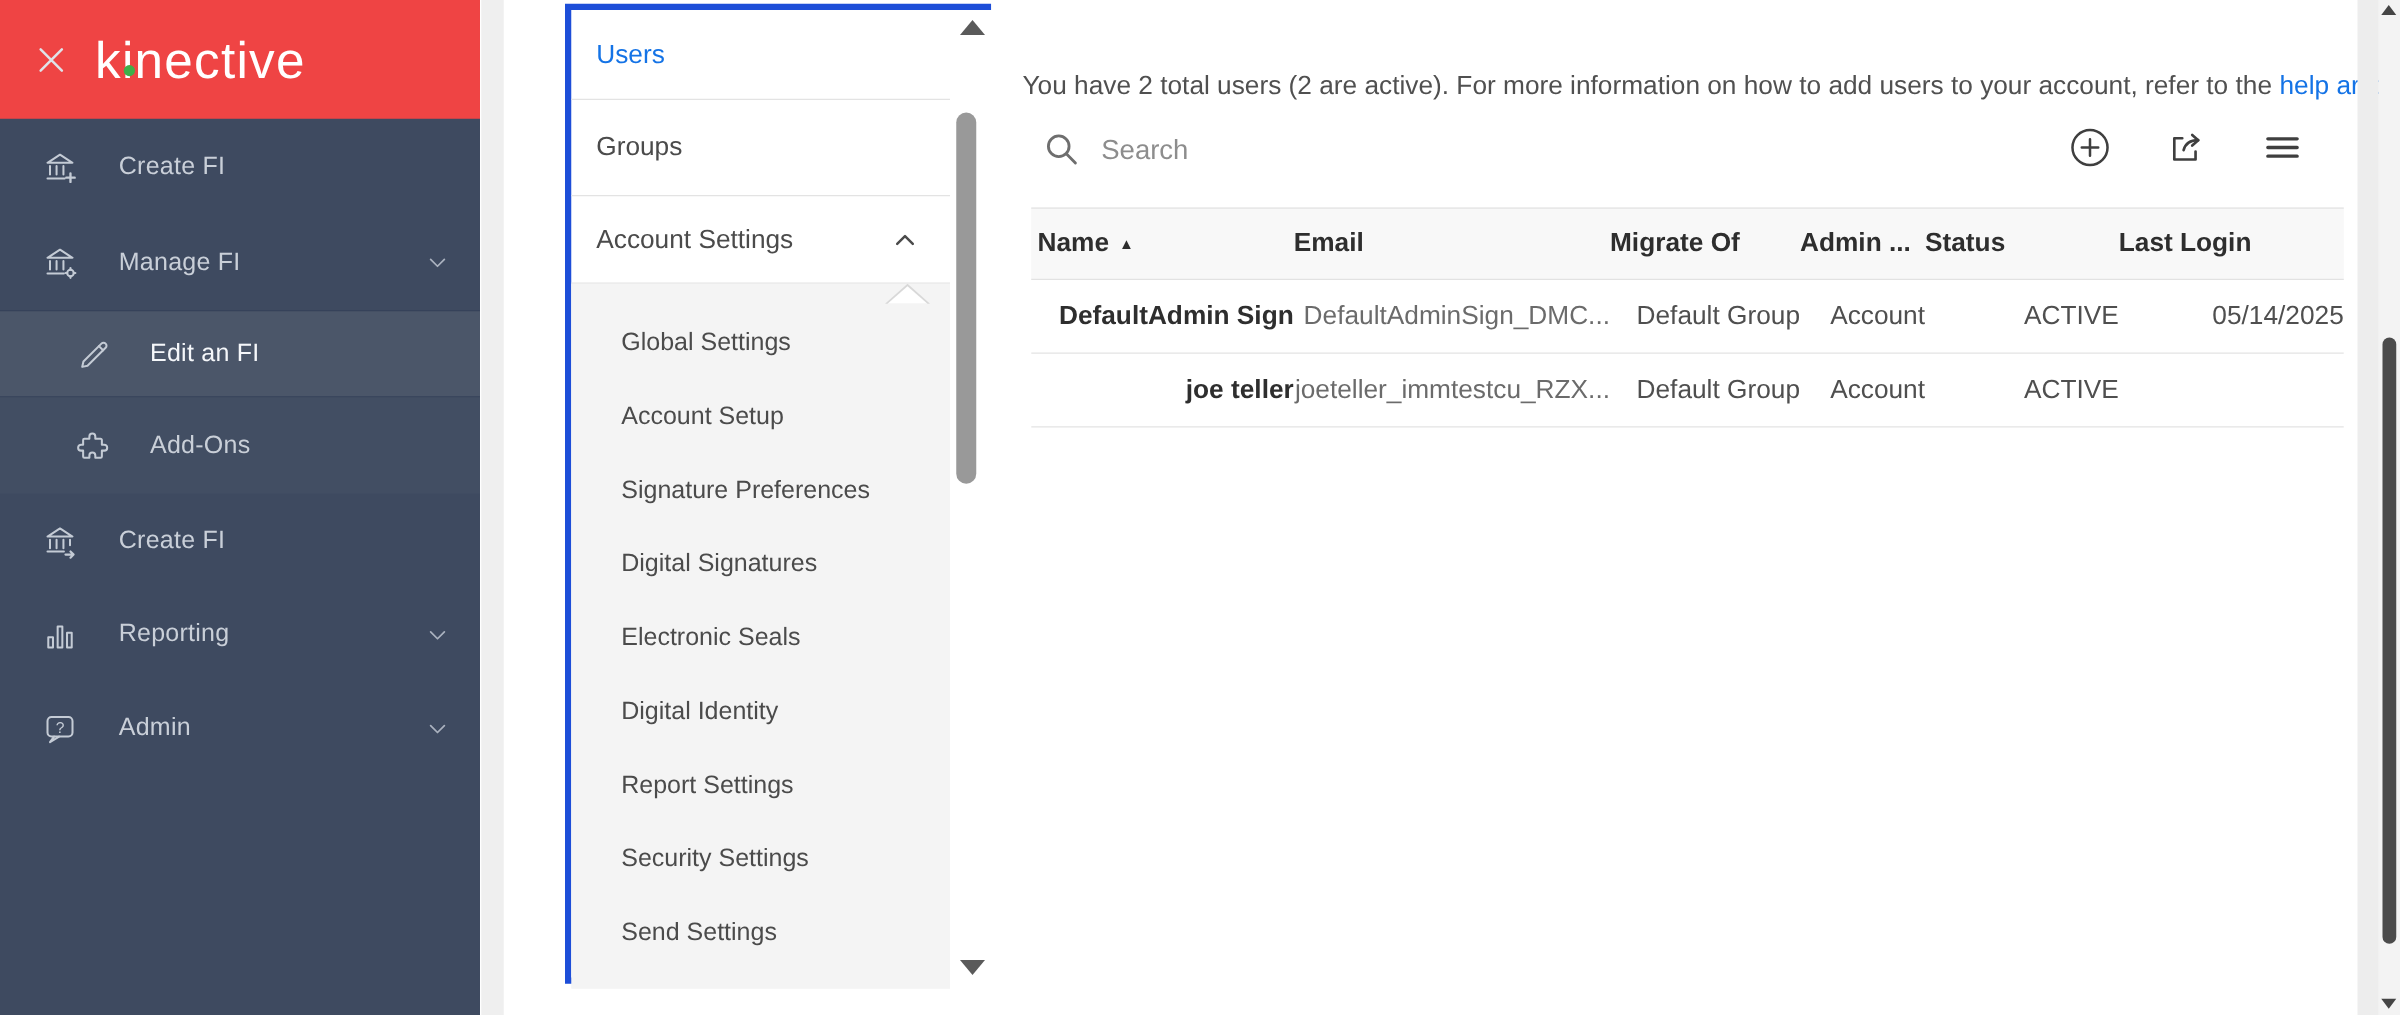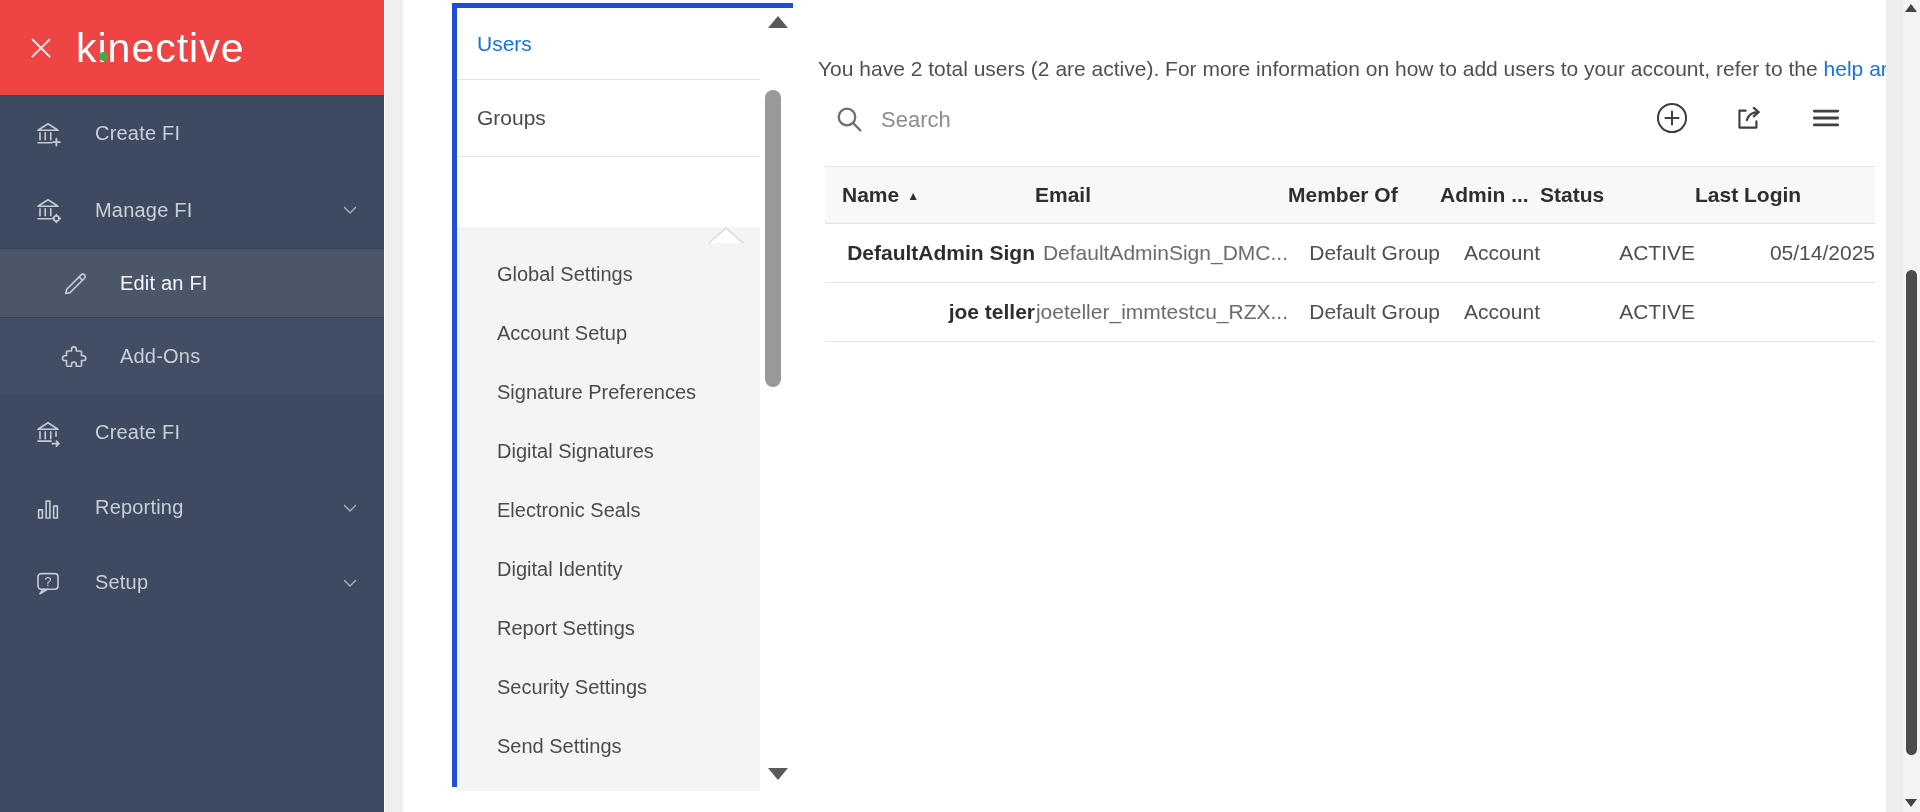--- a/index.html
+++ b/index.html
@@ -66,21 +66,21 @@
   .search-input::placeholder { color:#8d8d8d; opacity:1; }
   .icon-btn { position:absolute; top:100px; width:36px; height:36px; background:none; border:none; cursor:pointer; color:#3f3f3f; }
   #btn-add    { left:862px; }
   #btn-export { left:939px; }
   #btn-menu   { left:1016px; }
 
   .users-table { position:absolute; left:32px; top:166px; width:1050px; }
   .t-head, .t-row { display:grid; grid-template-columns:210px 253px 152px 100px 155px 180px; align-items:center; }
   .t-head { height:58px; background:#f8f8f8; border-top:1px solid #e2e2e2; border-bottom:1px solid #e2e2e2; }
   .t-head .th { font-size:21px; font-weight:700; color:#2e2e2e; cursor:pointer; }
-  .t-head .th:first-child { padding-left:5px;margin-left:12px; }
+  .t-head .th:first-child { padding-left:5px; }
   .sort-arrow { font-size:12px; color:#2e2e2e; margin-left:8px; vertical-align:2px; }
   .t-row { height:59px; border-bottom:1px solid #e4e4e4; cursor:pointer;text-align:right; }
   .t-row .td { font-size:21px; color:#4f4f4f; overflow:hidden; white-space:nowrap; }
   .t-row .td.name { font-weight:700; color:#2e2e2e; padding-left:5px; }
   .t-row .td.email { color:#6b6b6b; }
 
   
   .gutter { position:absolute; left:1886px; top:0; width:17px; height:812px; background:#ededed; }
   .page-scroll { position:absolute; left:1903px; top:0; width:17px; height:812px; background:#f3f3f3; }
   .page-scroll .arrow-up { position:absolute; left:2px; top:4px; width:0; height:0;
@@ -188,38 +188,46 @@
       </div>
 
       <div class="nav-item" id="nav-help">
         <span class="nav-icon">
           <svg viewBox="0 0 24 24" fill="none" stroke="currentColor" stroke-width="1.3" stroke-linecap="round" stroke-linejoin="round">
             <rect x="4" y="4.5" width="16" height="12.5" rx="2.6"></rect>
               <path d="M8.2 17 L5.6 20.6 L11.4 17"></path>
             <text x="12" y="14.4" text-anchor="middle" font-size="10" fill="currentColor" stroke="none" font-family="inherit">?</text>
           </svg>
         </span>
-        <span class="nav-label">Setup</span>
+        <span class="nav-label">Admin</span>
         <span class="nav-chevron">
           <svg viewBox="0 0 24 24" width="24" height="24" fill="none" stroke="currentColor" stroke-width="1.4" stroke-linecap="round" stroke-linejoin="round">
               <path d="M6.5 9.5 L12 15 L17.5 9.5"></path>
             </svg>
         </span>
       </div>
     </nav>
   </aside>
 
   <div class="gray-strip"></div>
 
   <section class="panel">
     <div class="panel-item" id="pi-users">
       <span class="panel-label">Users</span>
     </div>
     <div class="panel-item" id="pi-groups">
       <span class="panel-label">Groups</span>
+    </div>
+    <div class="panel-item" id="pi-account">
+      <span class="panel-label">Account Settings</span>
+      <span class="chev-up">
+        <svg viewBox="0 0 24 24" width="30" height="30" fill="none" stroke="currentColor" stroke-width="1.6" stroke-linecap="round" stroke-linejoin="round">
+            <path d="M7 14.5 L12 9.5 L17 14.5"></path>
+          </svg>
+      </span>
     </div>
 
     <div class="subpanel">
       <span class="notch-outline"></span>
       <span class="notch"></span>
       <div class="sub-item" style="top:18px">
           <span class="sub-label">Global Settings</span>
         </div>
       <div class="sub-item" style="top:77px">
           <span class="sub-label">Account Setup</span>
@@ -281,21 +289,21 @@
     <button class="icon-btn" id="btn-menu" aria-label="menu">
       <svg viewBox="0 0 32 32" width="34" height="34" fill="none" stroke="currentColor" stroke-width="2.6" stroke-linecap="round">
         <path d="M5 9.5 h22 M5 16 h22 M5 22.5 h22"></path>
       </svg>
     </button>
 
     <div class="users-table">
       <div class="t-head">
         <span class="th"><span>Name</span><span class="sort-arrow">▲</span></span>
         <span class="th">Email</span>
-        <span class="th">Member Of</span>
+        <span class="th">Migrate Of</span>
         <span class="th">Admin ...</span>
         <span class="th">Status</span>
         <span class="th">Last Login</span>
       </div>
 
       <div class="t-row">
         <span class="td name">DefaultAdmin Sign</span>
         <span class="td email">DefaultAdminSign_DMC...</span>
         <span class="td">Default Group</span>
         <span class="td">Account</span>

